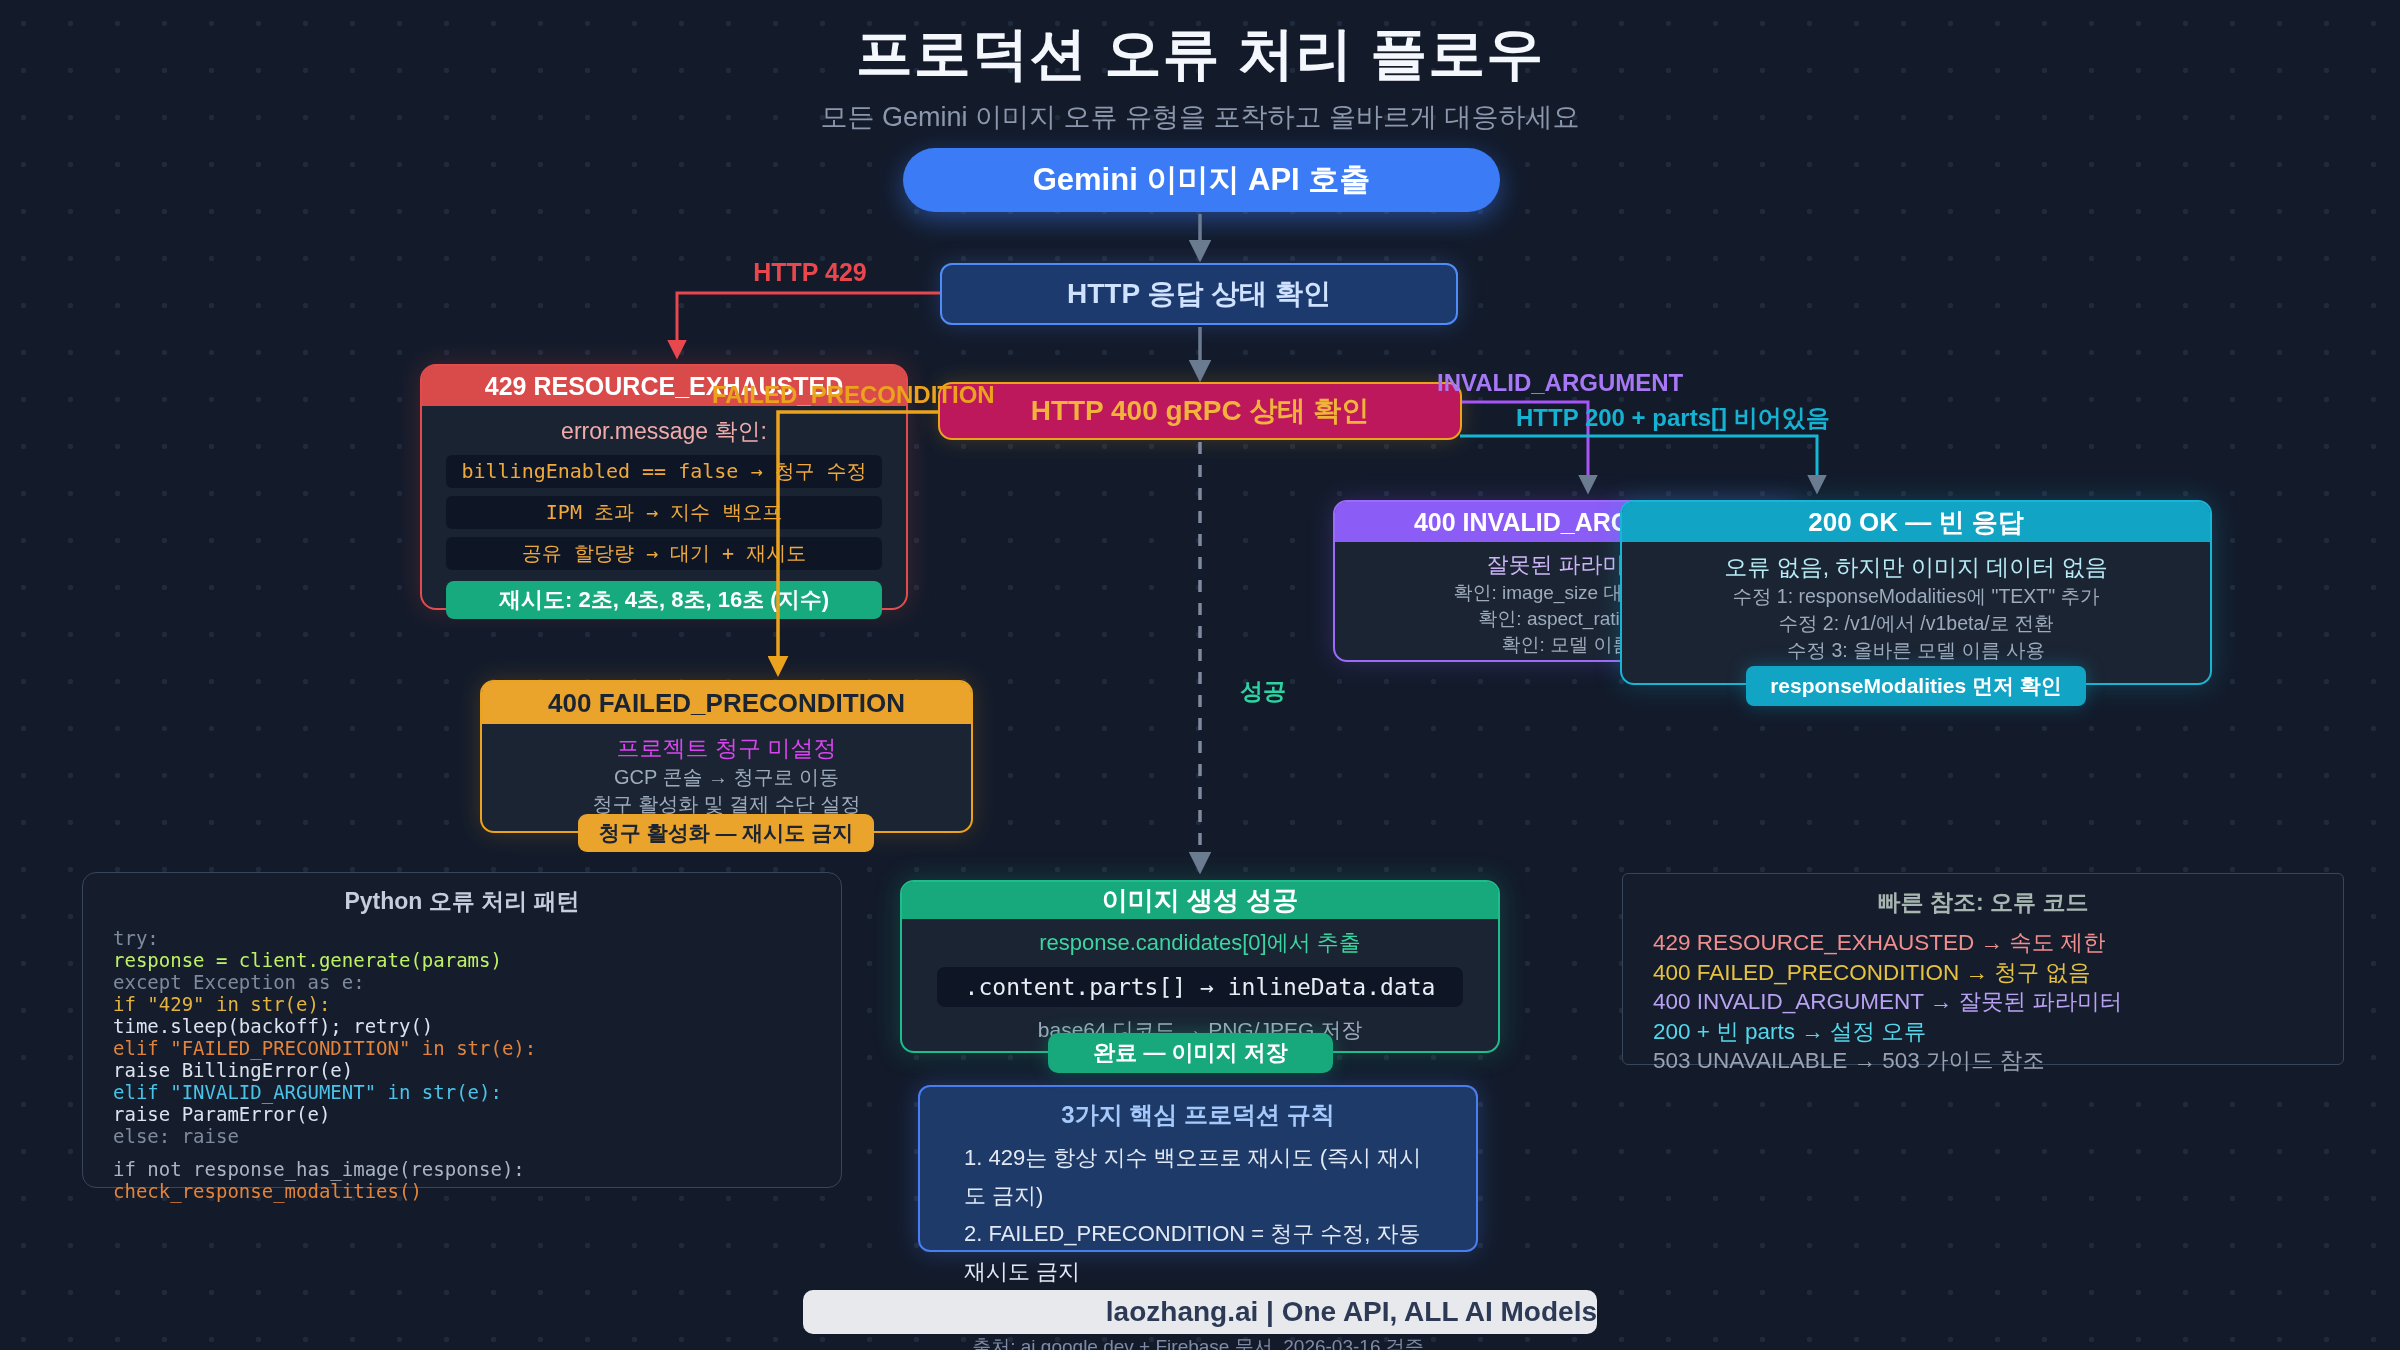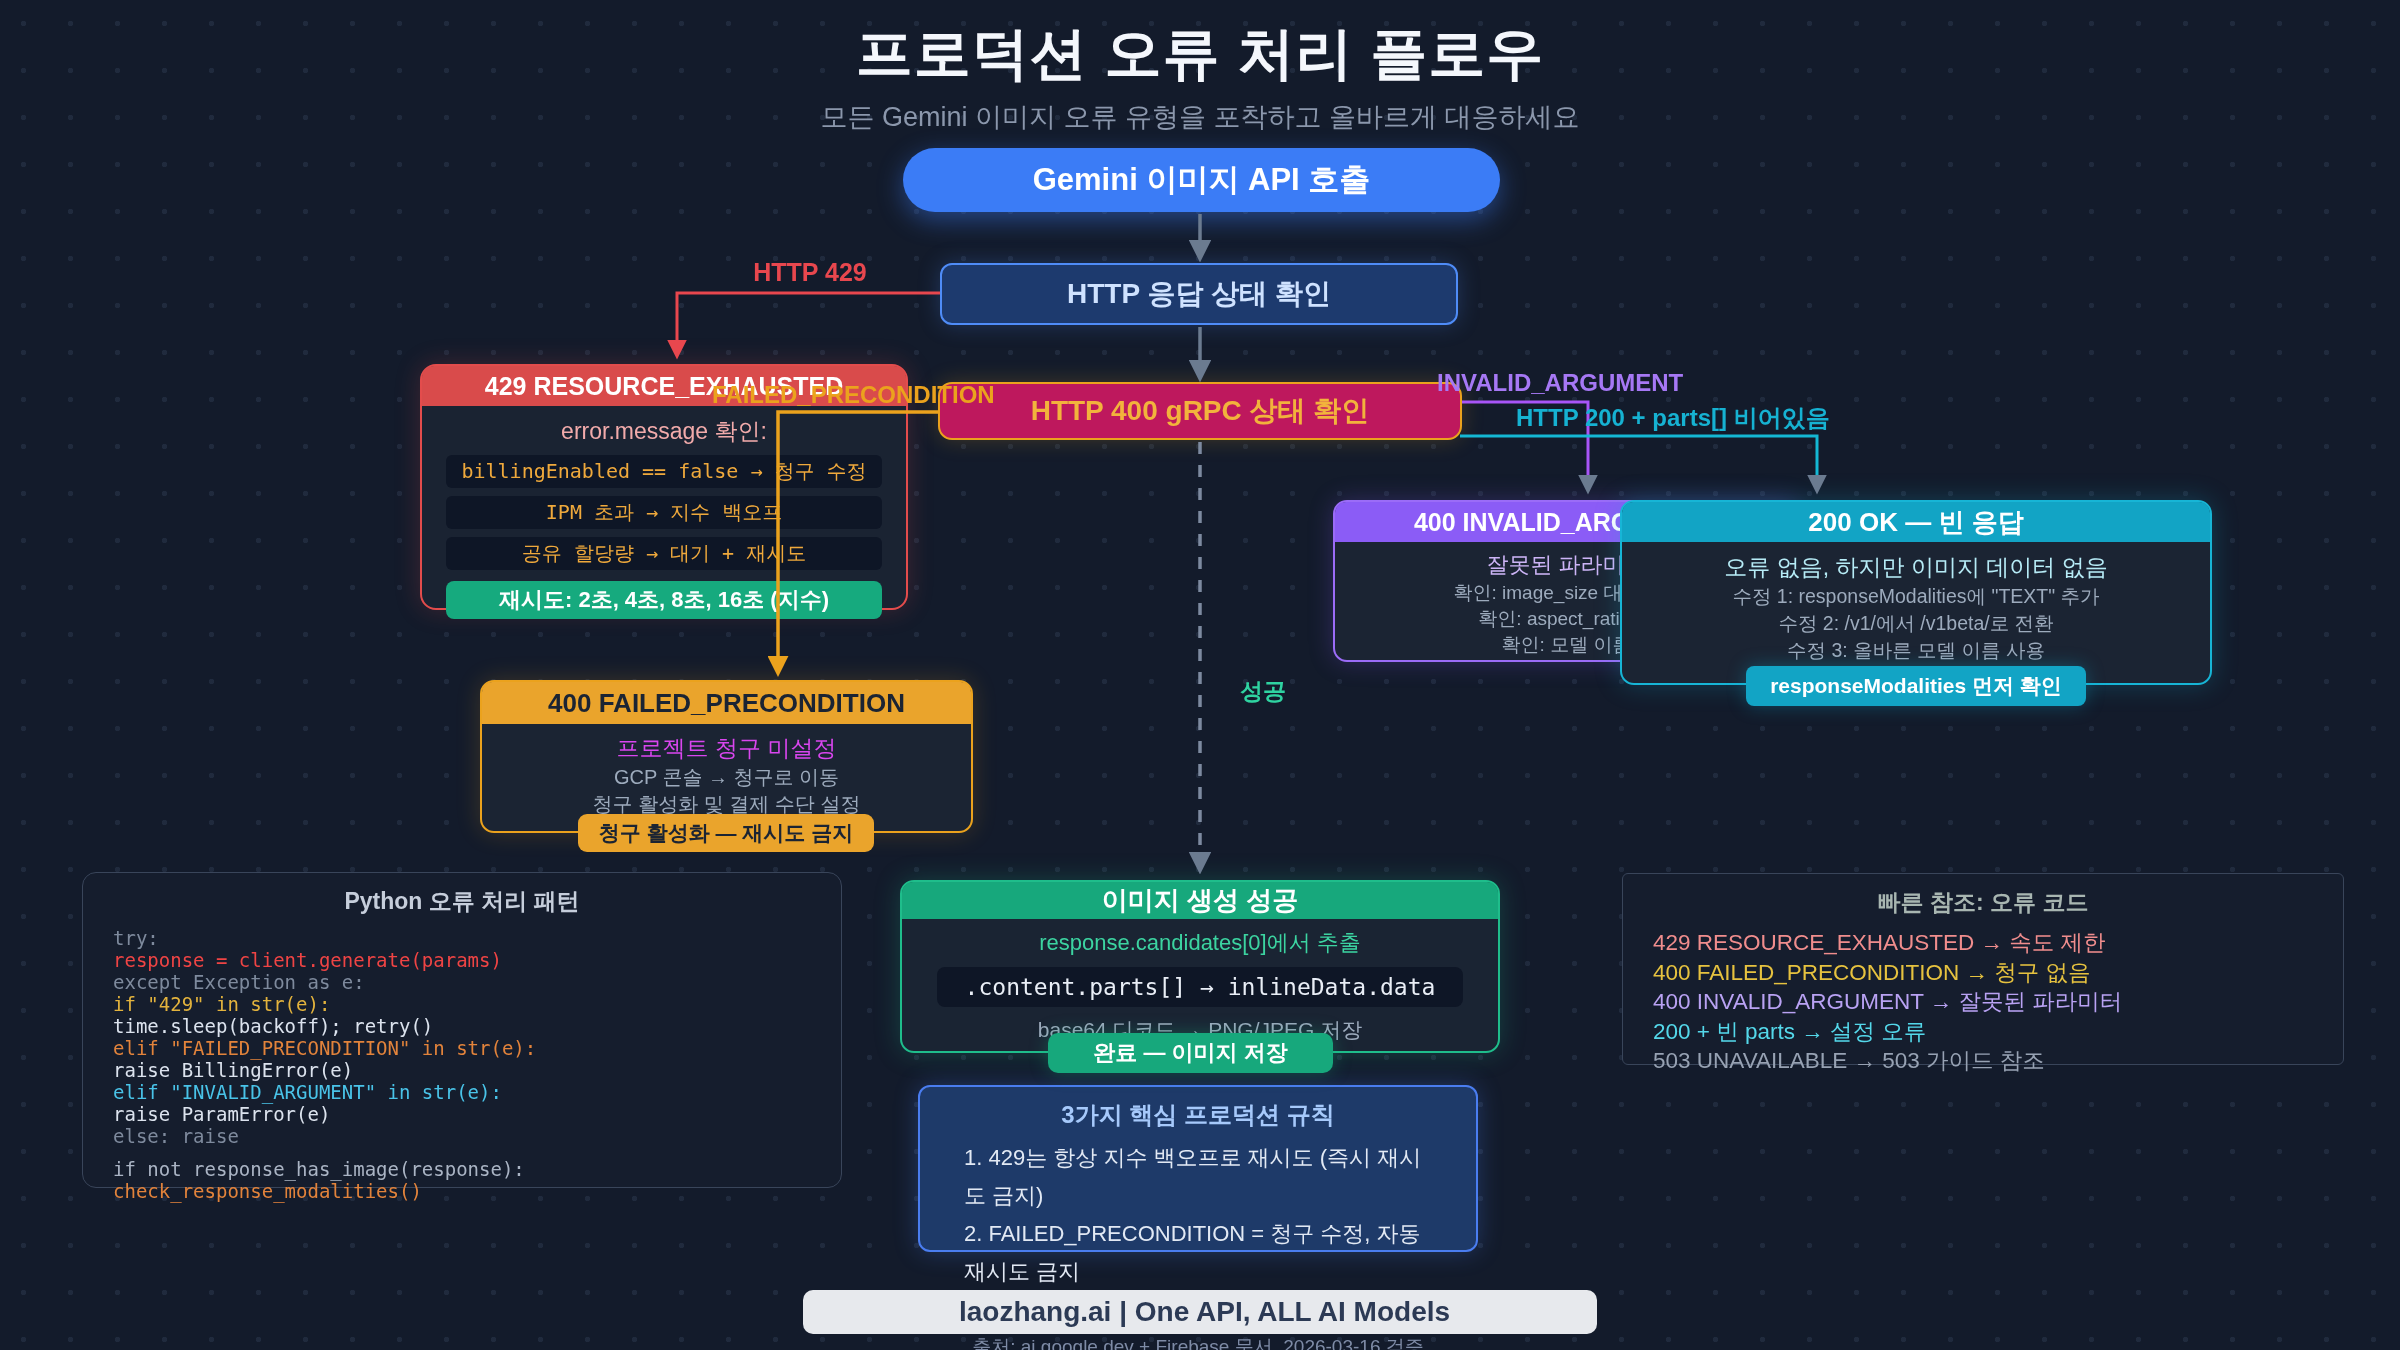--- a/index.html
+++ b/index.html
@@ -107,21 +107,21 @@
   
   .edge-label{position:absolute;font-weight:bold;white-space:nowrap;z-index:7;}
   .lbl-http429{left:730px;top:258px;width:160px;text-align:center;font-size:25px;color:#e8474e;}
   .lbl-failed{left:712px;top:381px;font-size:24px;color:#eba21d;}
   .lbl-invalid{left:1437px;top:369px;font-size:24px;color:#a678f5;}
   .lbl-http200{left:1516px;top:402px;font-size:24px;color:#16b2d2;}
   .lbl-success{left:1240px;top:676px;font-size:23px;color:#2fd3a1;}
 
   
   .footer-pill{left:803px;top:1290px;width:794px;height:44px;border-radius:10px;background:#e7e9ed;
-    color:#2c3a55;font-size:28px;font-weight:bold;line-height:44px;text-align:center;z-index:3;padding-left:9px;}
+    color:#2c3a55;font-size:28px;font-weight:bold;line-height:44px;text-align:right;z-index:3;padding-left:9px;}
 
   .connectors{position:absolute;left:0;top:0;z-index:5;pointer-events:none;}
 </style>
 </head>
 <body>
 
 <div class="abs ctr page-title">프로덕션 오류 처리 플로우</div>
 <div class="abs ctr page-subtitle">모든 Gemini 이미지 오류 유형을 포착하고 올바르게 대응하세요</div>
 
 <svg class="connectors" width="2400" height="1350" viewBox="0 0 2400 1350">
@@ -198,21 +198,21 @@
     <div class="item">2. FAILED_PRECONDITION = 청구 수정, 자동 재시도 금지</div>
     <div class="item">3. 빈 200 응답 = 파라미터 오류, 서버 오류 아님</div>
   </div>
   <div class="src">출처: ai.google.dev + Firebase 문서, 2026-03-16 검증</div>
 </div>
 
 <div class="abs py-box">
   <div class="ttl">Python 오류 처리 패턴</div>
   <div class="py-code">
     <div class="ln" style="color: rgb(126, 138, 157);">try:</div>
-    <div class="ln" style="color: #ef4444;">response = client.generate(params)</div>
+    <div class="ln" style="color: #bef264;">response = client.generate(params)</div>
     <div class="ln" style="color: rgb(126, 138, 157);">except Exception as e:</div>
     <div class="ln" style="color: rgb(227, 179, 61);">if "429" in str(e):</div>
     <div class="ln" style="color: rgb(220, 227, 238);">time.sleep(backoff); retry()</div>
     <div class="ln" style="color: rgb(226, 131, 59);">elif "FAILED_PRECONDITION" in str(e):</div>
     <div class="ln" style="color: rgb(220, 227, 238);">raise BillingError(e)</div>
     <div class="ln" style="color: rgb(73, 195, 232);">elif "INVALID_ARGUMENT" in str(e):</div>
     <div class="ln" style="color: rgb(220, 227, 238);">raise ParamError(e)</div>
     <div class="ln" style="color: rgb(126, 138, 157);">else: raise</div>
     <div class="ln gap" style="color: rgb(170, 180, 196);">if not response_has_image(response):</div>
     <div class="ln" style="color: rgb(226, 131, 59);">check_response_modalities()</div>

